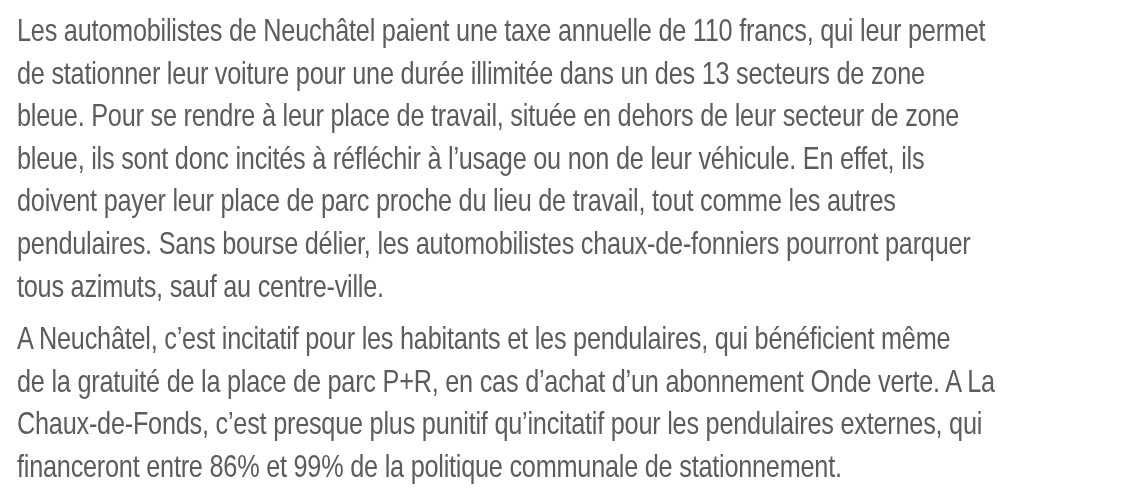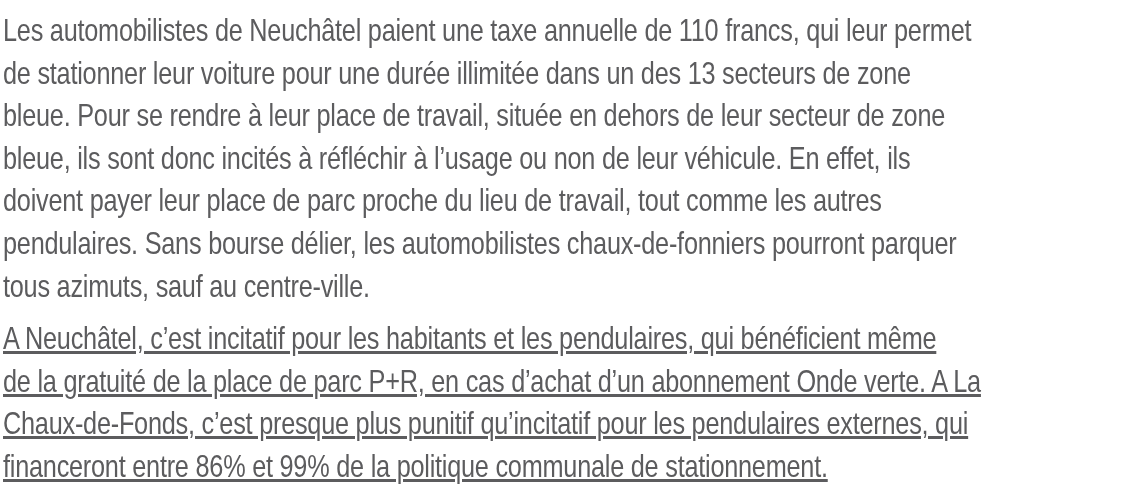--- a/index.html
+++ b/index.html
@@ -6,30 +6,29 @@
     margin: 0;
     padding: 0;
     background: #ffffff;
     overflow: hidden;
   }
   .page {
     width: 1140px;
     height: 491px;
     background: #ffffff;
     box-sizing: border-box;
-    padding: 9px 0 0 3px;
+    padding: 9px 0 0 17px;
     font-family: "Liberation Sans", sans-serif;
     color: #5c5c5e;
   }
   .paragraph {
     margin: 0 0 10px 0;
   }
   .paragraph:last-child {
     margin-bottom: 0;
-    text-decoration: underline;
   }
   .line {
     font-size: 32px;
     line-height: 42.6px;
     white-space: nowrap;
     letter-spacing: -0.3px;
     transform: scaleX(0.79);
     transform-origin: 0 50%;
   }
 </style>

